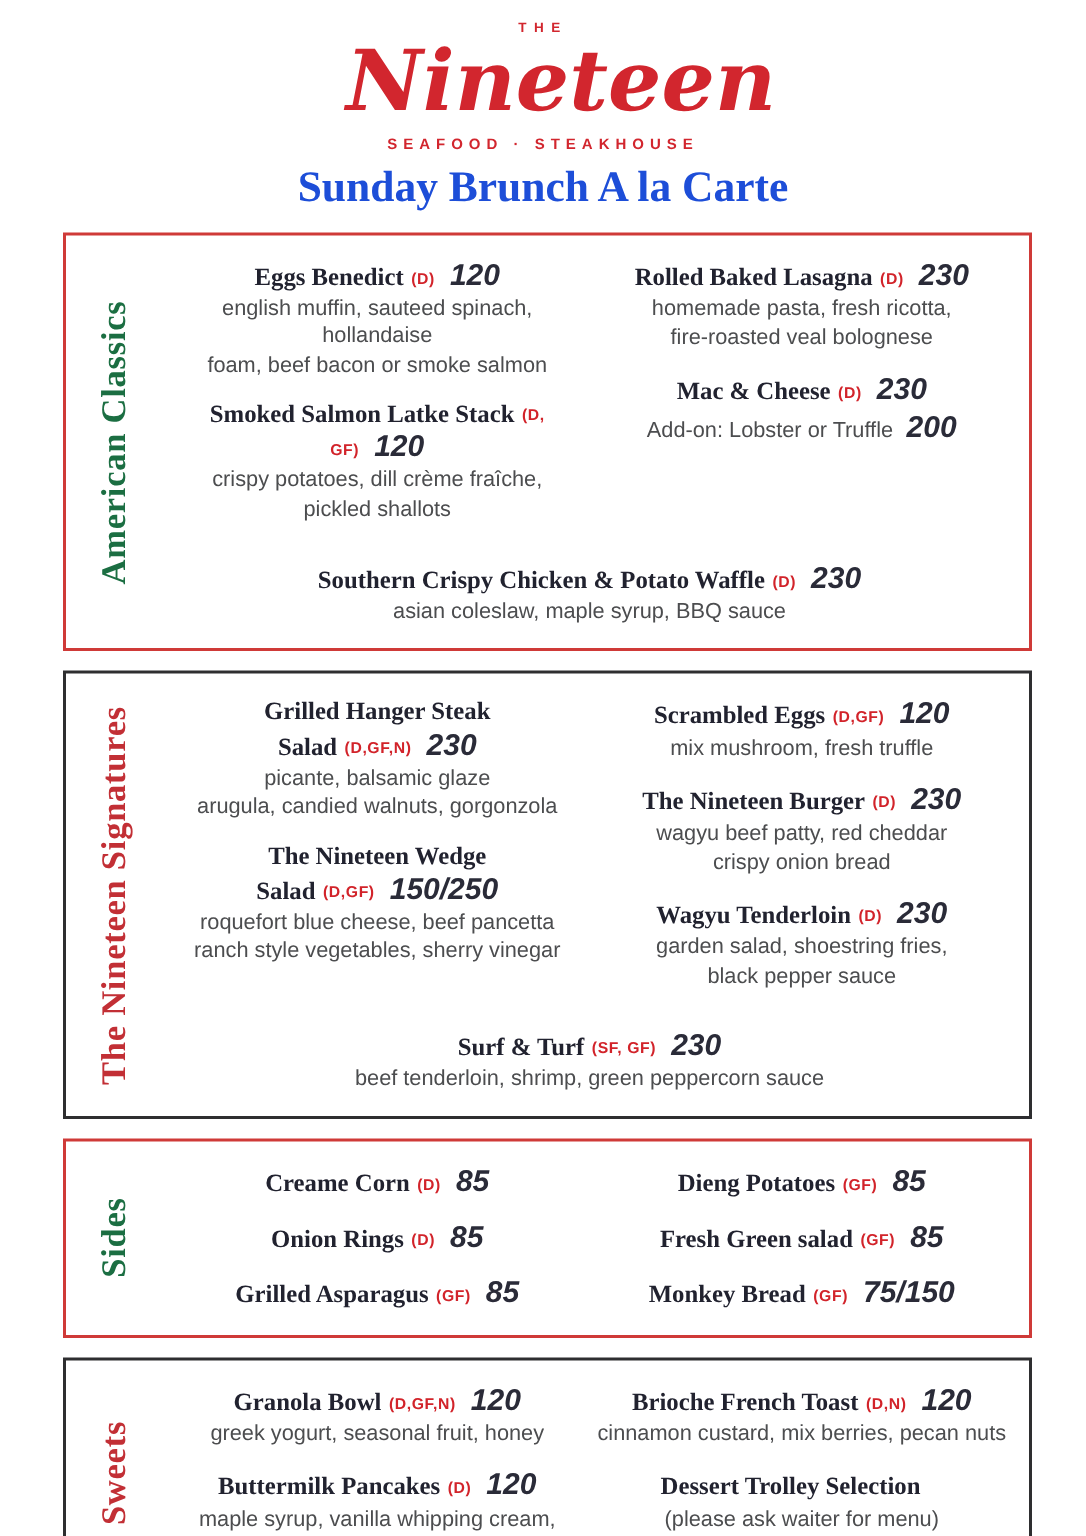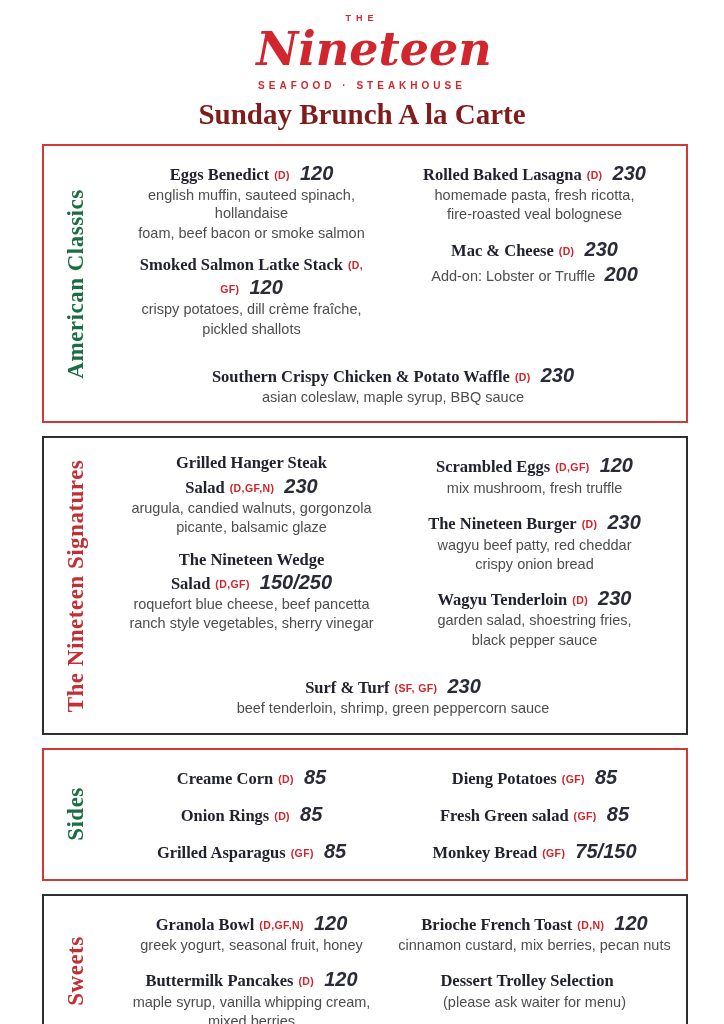--- a/index.html
+++ b/index.html
@@ -11,29 +11,29 @@
   }
   .page { width: 724px; height: 1024px; position: relative; }
 
   
   header { text-align: center; padding-top: 13px; }
   .the {
     color: #d2262e; font-size: 9px; font-weight: 700; letter-spacing: 5px;
   }
   .logo {
     font-family: "DejaVu Serif", serif; font-style: italic; font-weight: 700;
-    color: #d2262e; font-size: 46px; line-height: 1.1; margin-top: 1px; padding-left: 24px;
+    color: #d2262e; font-size: 56px; line-height: 1.1; margin-top: 1px; padding-left: 24px;
   }
   .tagline {
     color: #d2262e; font-size: 10px; font-weight: 700; letter-spacing: 4px;
     margin-top: 5px;
   }
   .title {
     font-family: "Liberation Serif", serif; font-weight: 700;
-    color: #7f1d1d; font-size: 29px; margin-top: 7px; margin-bottom: 13px;
+    color: #1d4ed8; font-size: 29px; margin-top: 7px; margin-bottom: 13px;
   }
 
   
   section.menu-section {
     position: relative;
     margin: 0 36px 13px 42px;
     border: 2px solid #cf3a38;
     padding: 15px 10px 2px 66px;
   }
   .sec-label {
@@ -112,22 +112,22 @@
             <div class="desc">asian coleslaw, maple syrup, BBQ sauce</div>
           </div>
         </div>
       </section>
       <section class="menu-section" style="border-color: rgb(46, 46, 48);">
         <div class="sec-label" style="color: rgb(194, 47, 53);">The Nineteen Signatures</div>
         <div class="cols">
           <div class="col">
             <div class="item">
               <div class="name-line"><span class="nm">Grilled Hanger Steak Salad</span><span class="cd">(D,GF,N)</span><span class="pr">230</span></div>
+              <div class="desc">picante, balsamic glaze</div>
               <div class="desc">arugula, candied walnuts, gorgonzola</div>
-              <div class="desc">picante, balsamic glaze</div>
             </div>
             <div class="item">
               <div class="name-line"><span class="nm">The Nineteen Wedge Salad</span><span class="cd">(D,GF)</span><span class="pr">150/250</span></div>
               <div class="desc">roquefort blue cheese, beef pancetta</div>
               <div class="desc">ranch style vegetables, sherry vinegar</div>
             </div>
           </div>
           <div class="col">
             <div class="item">
               <div class="name-line"><span class="nm">Scrambled Eggs</span><span class="cd">(D,GF)</span><span class="pr">120</span></div>

